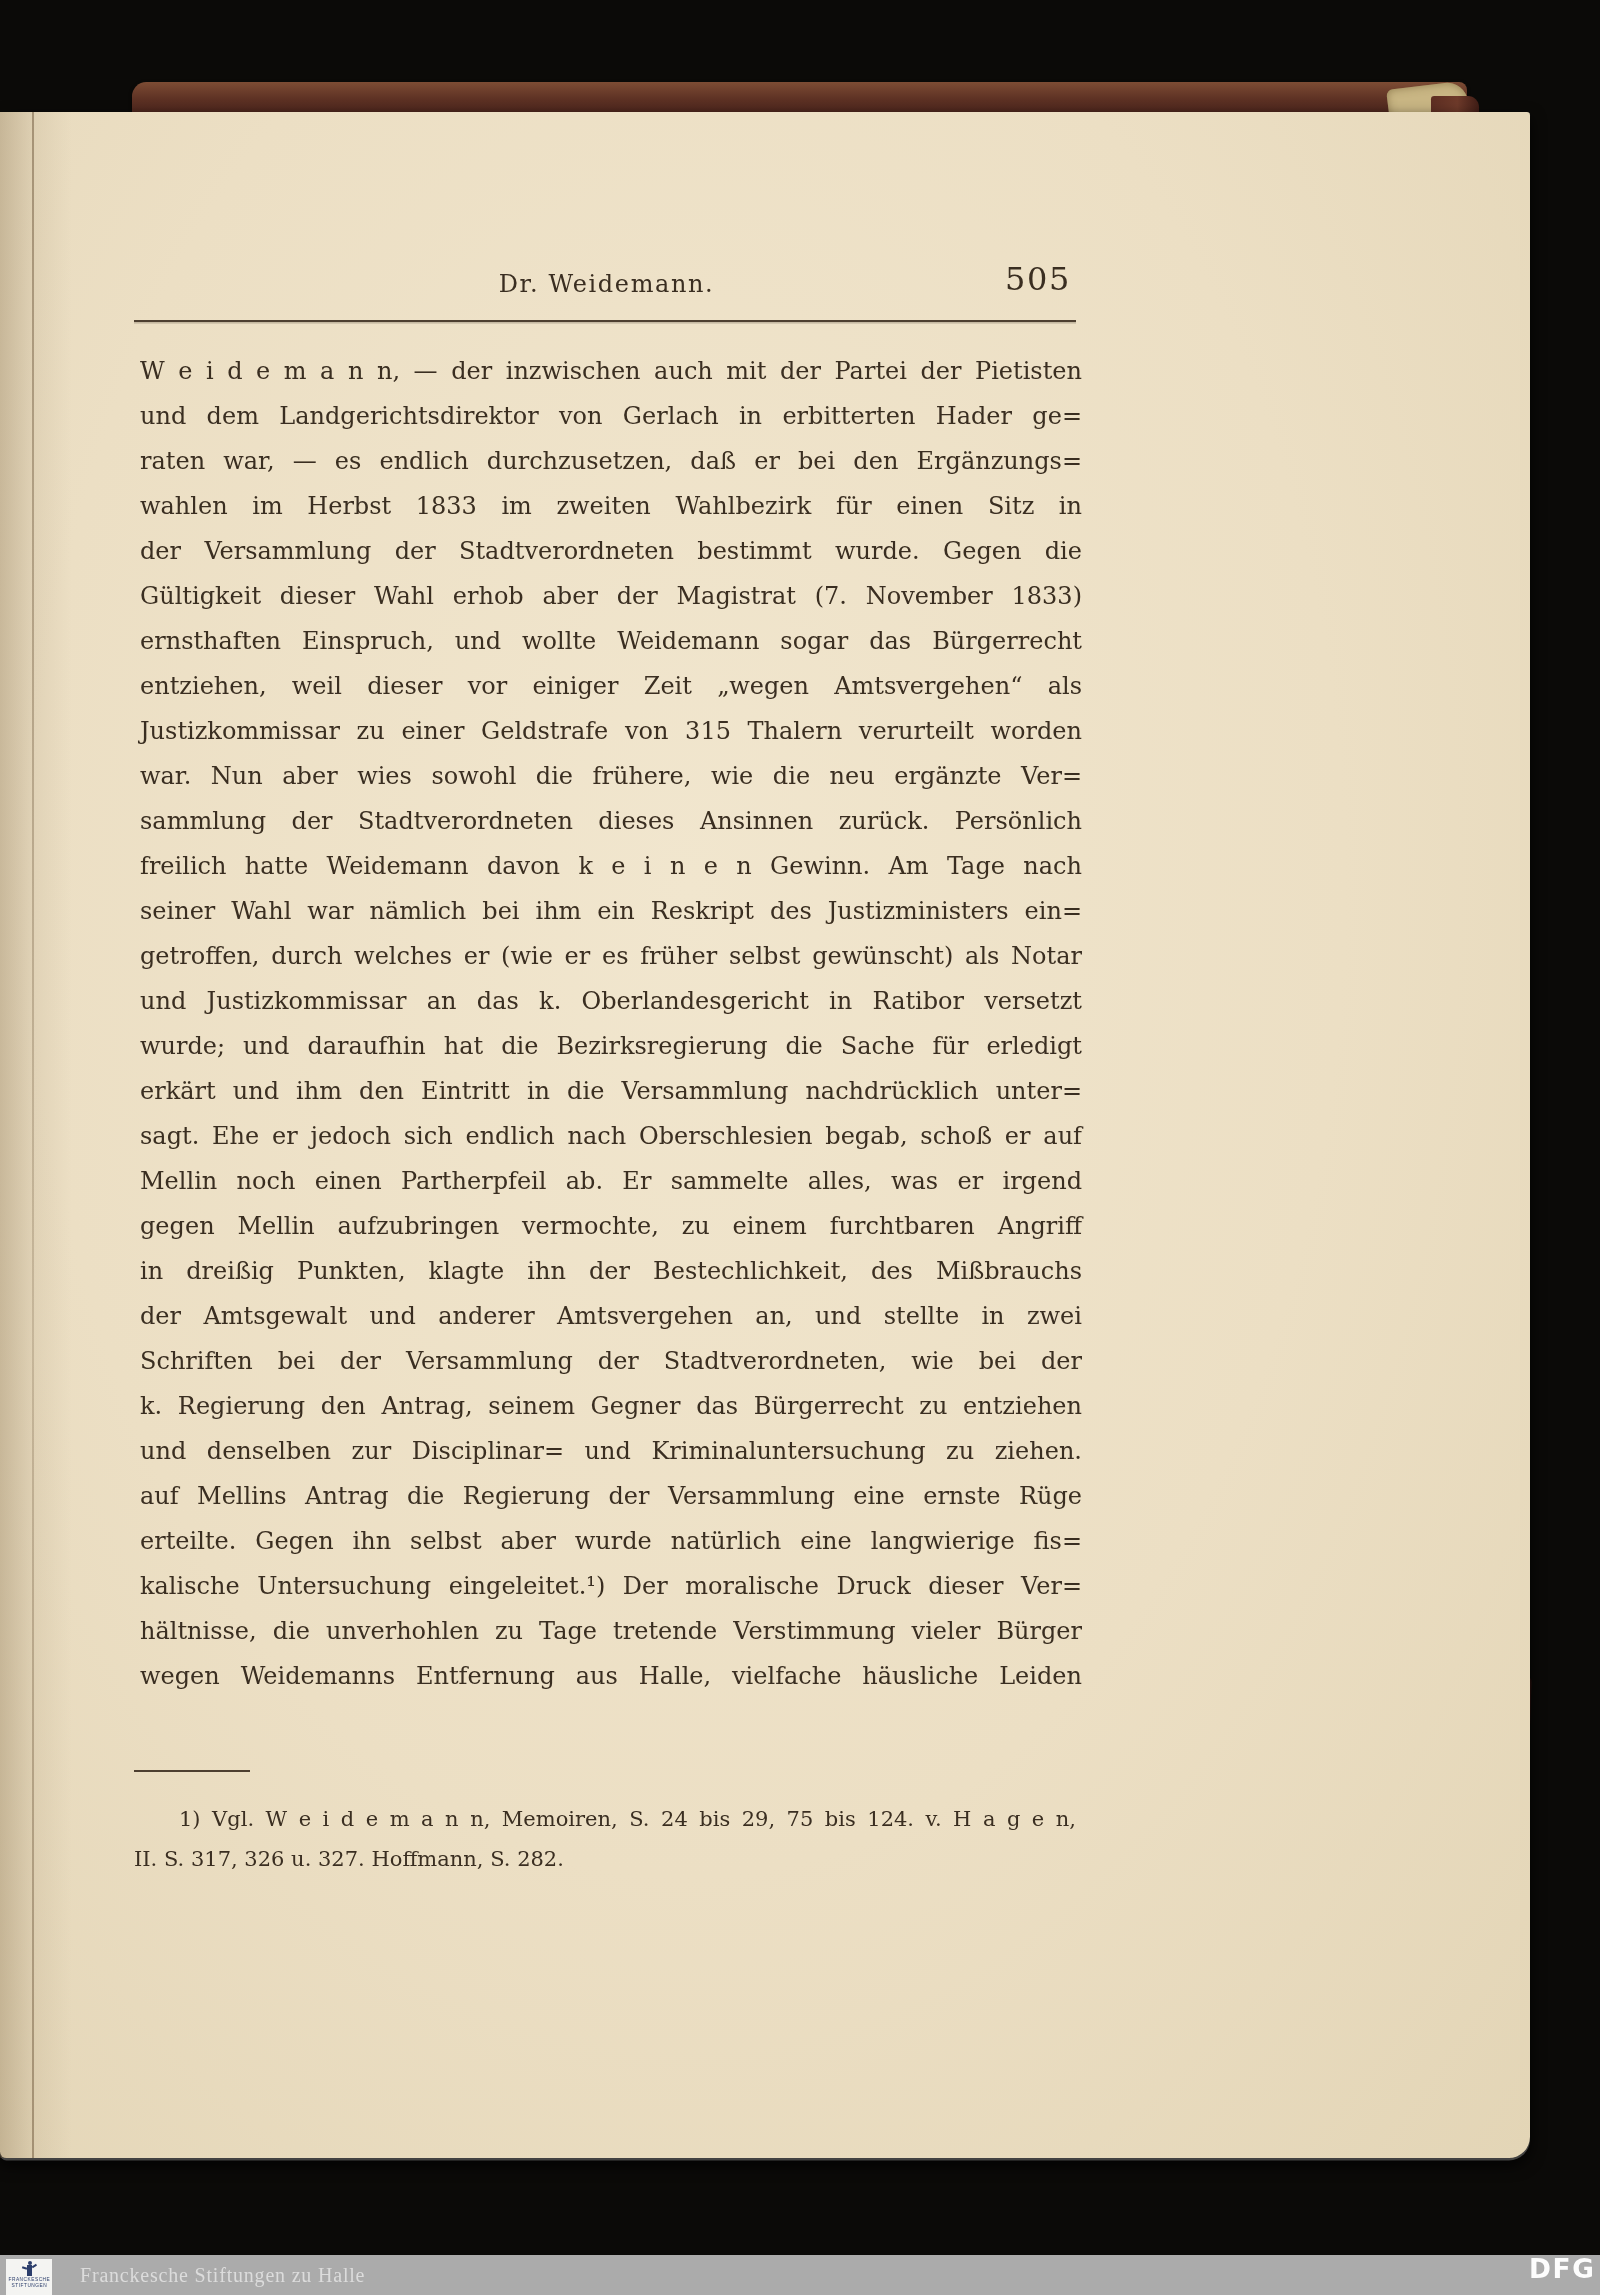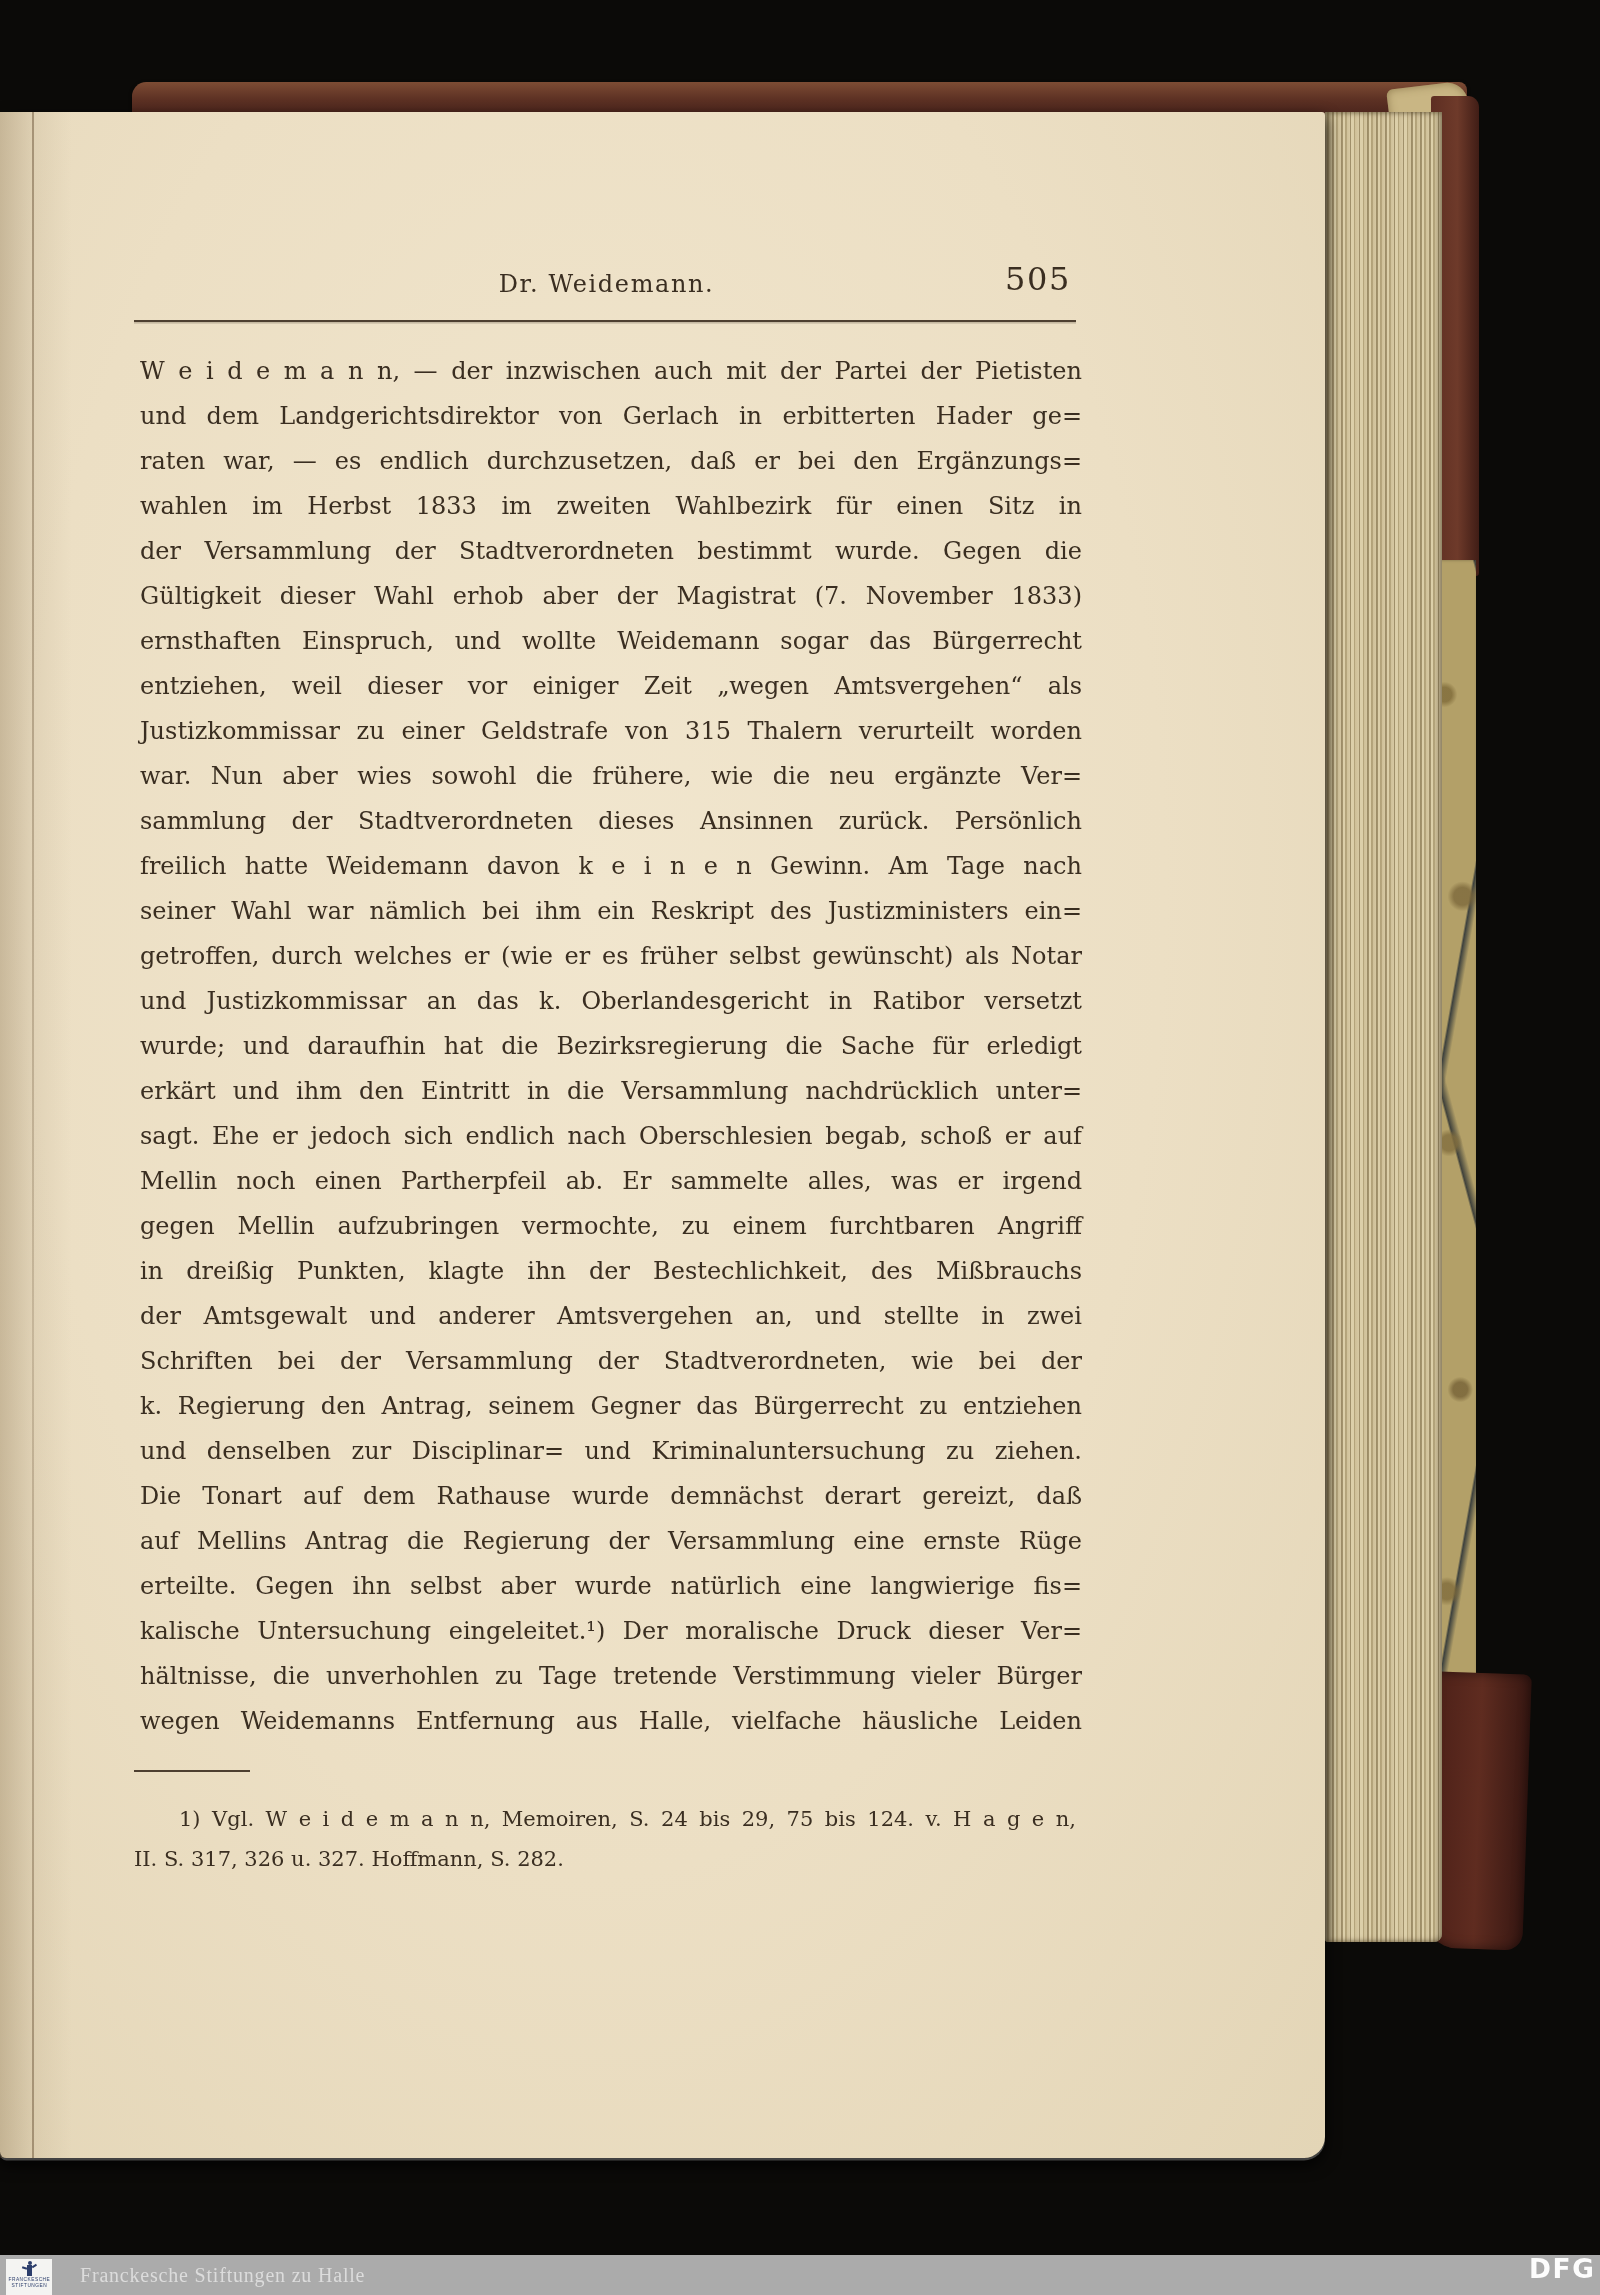--- a/index.html
+++ b/index.html
@@ -7,21 +7,21 @@
          font-family:"DejaVu Serif", serif;}
 
   
   .top-leather{position:absolute;left:132px;top:82px;width:1335px;height:37px;
     background:linear-gradient(180deg,#7d4c34 0%,#5e3224 45%,#46211a 100%);
     border-radius:14.4px 8px 4.8px 4.8px;box-shadow:0 1.6px 3.2px rgba(0,0,0,.6);}
   .paper-patch{position:absolute;left:1389px;top:85px;width:80px;height:53px;
     background:#c9b684;border-radius:6.4px 21px 11.2px 24px;transform:rotate(-7deg);
     box-shadow:inset 0 0 8px rgba(90,70,30,.5);}
 
-  .page{position:absolute;left:0px;top:112px;width:1325px;height:2046px;
+  .page{position:absolute;left:0px;top:112px;width:1530px;height:2046px;
     background:radial-gradient(ellipse at 45% 38%, #f1e6ce 0%, #ecdfc4 55%, #e3d5b6 100%);
     border-radius:0 3.2px 21px 6.4px;box-shadow:0 2.4px 0 rgba(255,255,255,.25), 0 6.4px 14.4px rgba(0,0,0,.8);}
   .page .gutter-shade{position:absolute;left:0;top:0;width:72px;height:100%;
     background:linear-gradient(90deg, rgba(120,96,60,.30) 0%, rgba(120,96,60,.10) 45%, rgba(120,96,60,0) 100%);}
   .page .gutter-crease{position:absolute;left:32px;top:0;width:2.4px;height:100%;
     background:linear-gradient(180deg, rgba(96,72,44,.45), rgba(96,72,44,.20) 60%, rgba(96,72,44,.45));}
 
   .fore-edge{position:absolute;left:1325px;top:112px;width:117px;height:1830px;
     background:repeating-linear-gradient(90deg,
       #dccfa9 0px,#dccfa9 2.4px,#b2a279 2.4px,#b6a67d 4px,#cfc098 4px,#d6c8a2 7.2px,#9c8c66 7.2px,#a4946e 8.8px);
@@ -121,21 +121,20 @@
         <div class="line">wurde; und daraufhin hat die Bezirksregierung die Sache für erledigt</div>
         <div class="line">erkärt und ihm den Eintritt in die Versammlung nachdrücklich unter=</div>
         <div class="line">sagt.  Ehe er jedoch sich endlich nach Oberschlesien begab, schoß er auf</div>
         <div class="line">Mellin noch einen Partherpfeil ab.  Er sammelte alles, was er irgend</div>
         <div class="line">gegen Mellin aufzubringen vermochte, zu einem furchtbaren Angriff</div>
         <div class="line">in dreißig Punkten, klagte ihn der Bestechlichkeit, des Mißbrauchs</div>
         <div class="line">der Amtsgewalt und anderer Amtsvergehen an, und stellte in zwei</div>
         <div class="line">Schriften bei der Versammlung der Stadtverordneten, wie bei der</div>
         <div class="line">k. Regierung den Antrag, seinem Gegner das Bürgerrecht zu entziehen</div>
         <div class="line">und denselben zur Disciplinar= und Kriminaluntersuchung zu ziehen.</div>
-        <div class="line">Die Tonart auf dem Rathause wurde demnächst derart gereizt, daß</div>
         <div class="line">auf Mellins Antrag die Regierung der Versammlung eine ernste Rüge</div>
         <div class="line">erteilte.  Gegen ihn selbst aber wurde natürlich eine langwierige fis=</div>
         <div class="line">kalische Untersuchung eingeleitet.¹)  Der moralische Druck dieser Ver=</div>
         <div class="line">hältnisse, die unverhohlen zu Tage tretende Verstimmung vieler Bürger</div>
         <div class="line">wegen Weidemanns Entfernung aus Halle, vielfache häusliche Leiden</div>
       </div>
 
       <div class="footnote-rule"></div>
       <div class="footnote">
         <div class="fline">1) Vgl. W e i d e m a n n, Memoiren, S. 24 bis 29, 75 bis 124.  v. H a g e n,</div>

